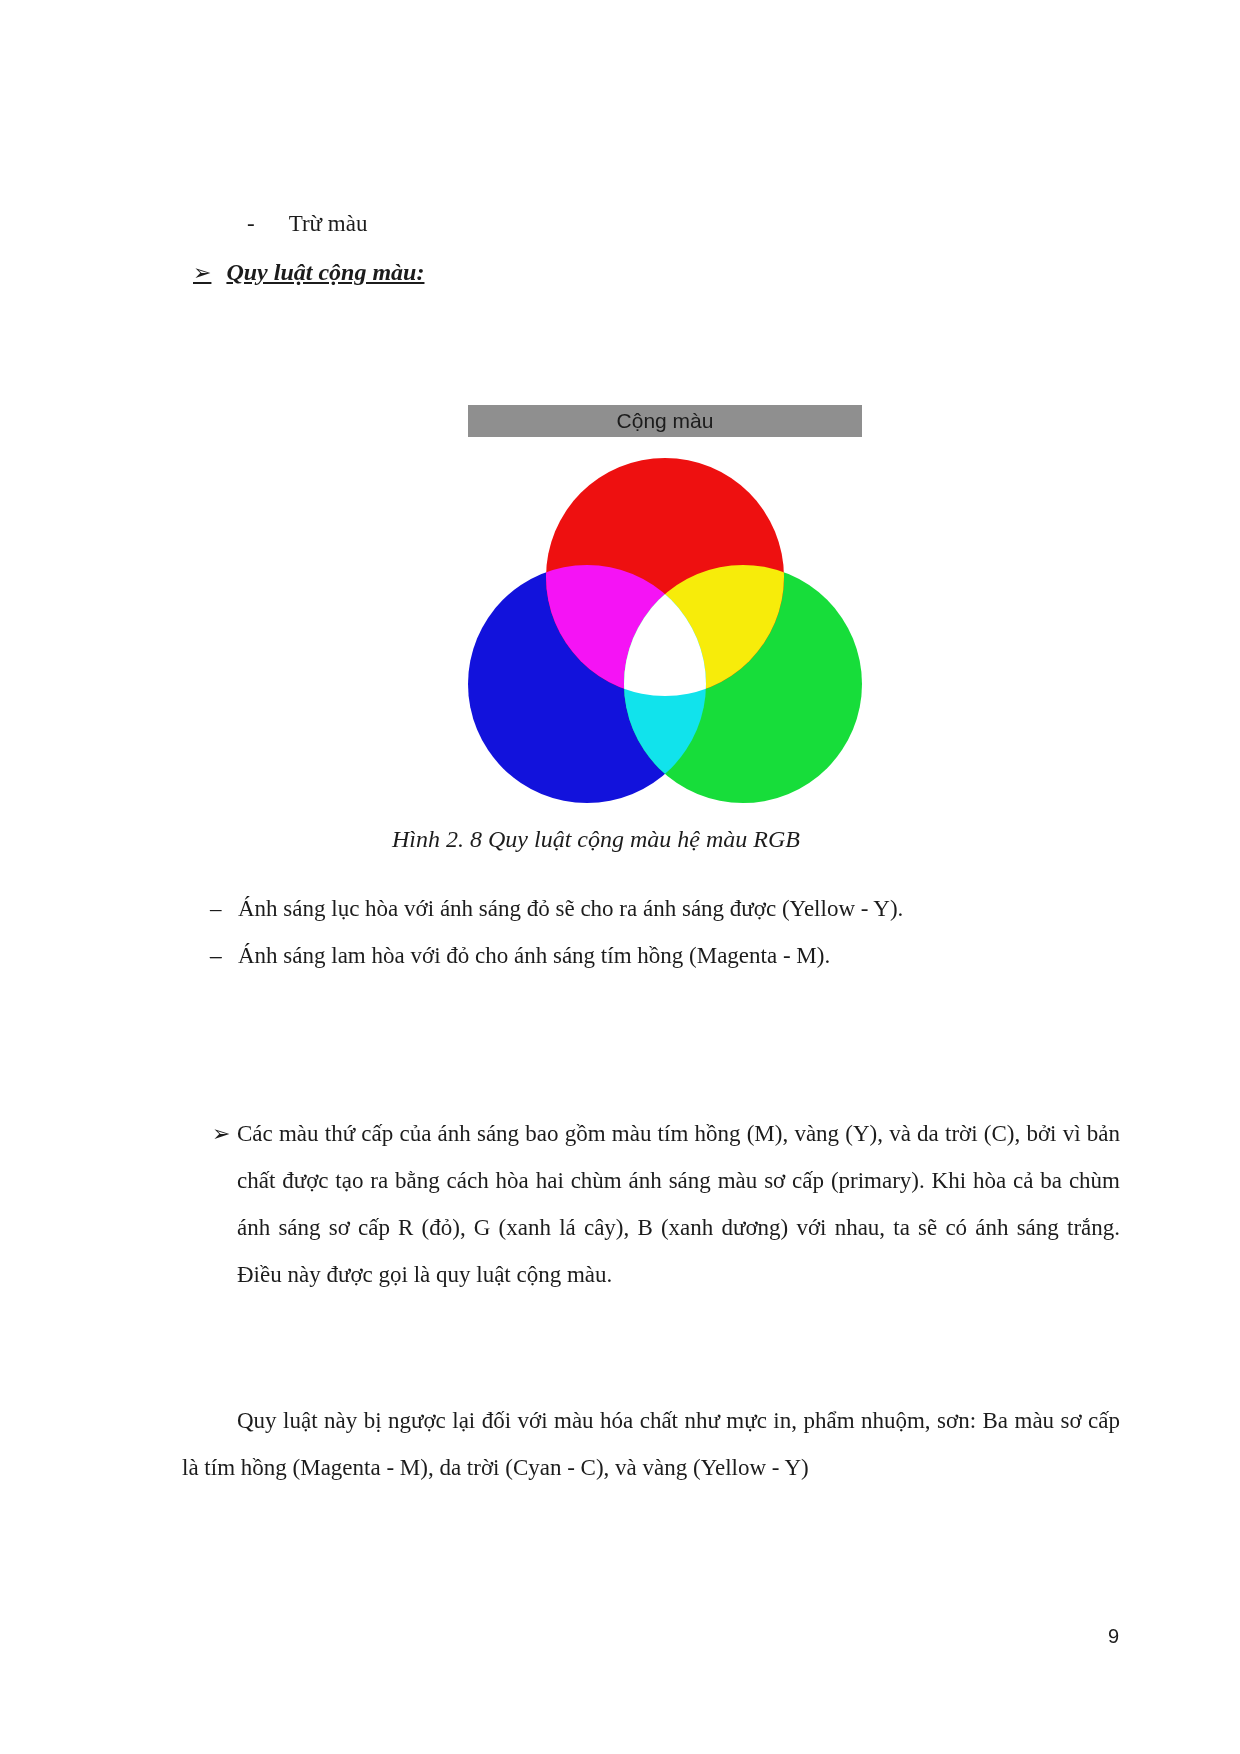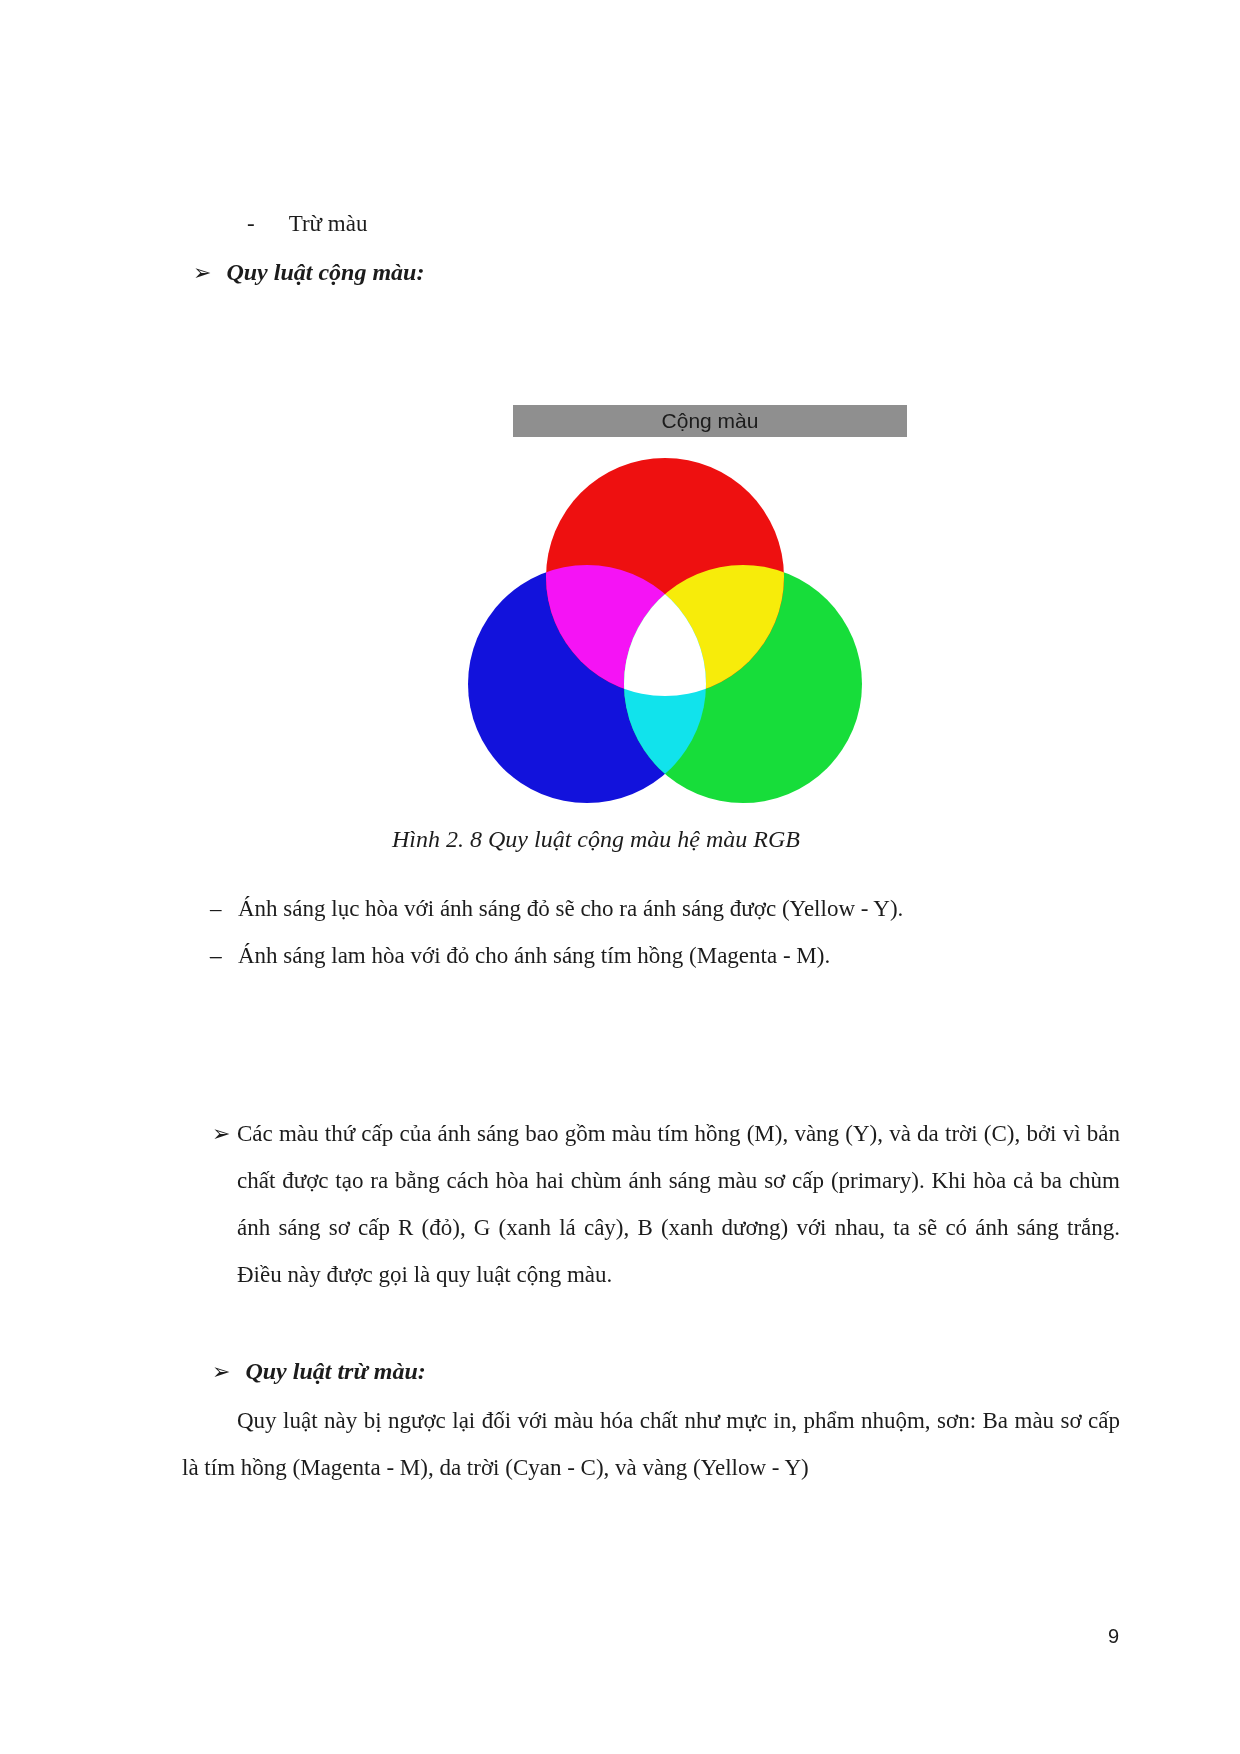--- a/index.html
+++ b/index.html
@@ -45,27 +45,27 @@
 </style>
 </head>
 <body>
 
 <div class="page">
 
   <div class="abs bodytext" style="left:247px; top:204px; line-height:40px;">
     <span>-</span><span class="marker-gap">Trừ màu</span>
   </div>
 
-  <div class="abs heading" style="left:193px; top:252px;">
+  <div class="abs heading" style="left:193px; top:252px;text-decoration:underline;">
     <span class="arrow">➢</span><span>Quy luật cộng màu:</span>
   </div>
 
 
   <div class="abs" style="left:468px; top:405px; width:394px;">
-    <div class="figure-bar" style="background-color: rgb(143, 143, 143); margin-left: 45px;">Cộng màu</div>
+    <div class="figure-bar" style="background-color: rgb(143, 143, 143);">Cộng màu</div>
     <svg width="394" height="370" viewBox="0 0 394 370">
       <defs>
         <clipPath id="clipGreen">
             <circle cx="275" cy="247" r="119"></circle>
           </clipPath>
         <clipPath id="clipBlue">
             <circle cx="119" cy="247" r="119"></circle>
           </clipPath>
       </defs>
       <circle cx="119" cy="247" r="119" fill="#1212dc"></circle>
@@ -96,21 +96,18 @@
       <span class="dash">–</span>
       <span>Ánh sáng lam hòa với đỏ cho ánh sáng tím hồng (Magenta - M).</span>
     </div>
   </div>
 
 
   <div class="abs bodytext just hang" style="left:182px; top:1110px; width:938px; box-sizing:border-box;">
     <span class="arrow">➢</span><span>Các màu thứ cấp của ánh sáng bao gồm màu tím hồng (M), vàng (Y), và da trời (C), bởi vì bản chất được tạo ra bằng cách hòa hai chùm ánh sáng màu sơ cấp (primary). Khi hòa cả ba chùm ánh sáng sơ cấp R (đỏ), G (xanh lá cây), B (xanh dương) với nhau, ta sẽ có ánh sáng trắng. Điều này được gọi là quy luật cộng màu.</span>
   </div>
 
-  <div class="abs heading" style="left:212px; top:1351px;">
-    <span class="arrow">➢</span><span>Quy luật trừ màu:</span>
-  </div>
 
   <div class="abs bodytext just indent" style="left:182px; top:1397px; width:938px;">Quy luật này bị ngược lại đối với màu hóa chất như mực in, phẩm nhuộm, sơn: Ba màu sơ cấp là tím hồng (Magenta - M), da trời (Cyan - C), và vàng (Yellow - Y)</div>
 
   <div class="abs pagenum" style="left:1108px; top:1624px;">9</div>
 
 </div>
 
 </body></html>

